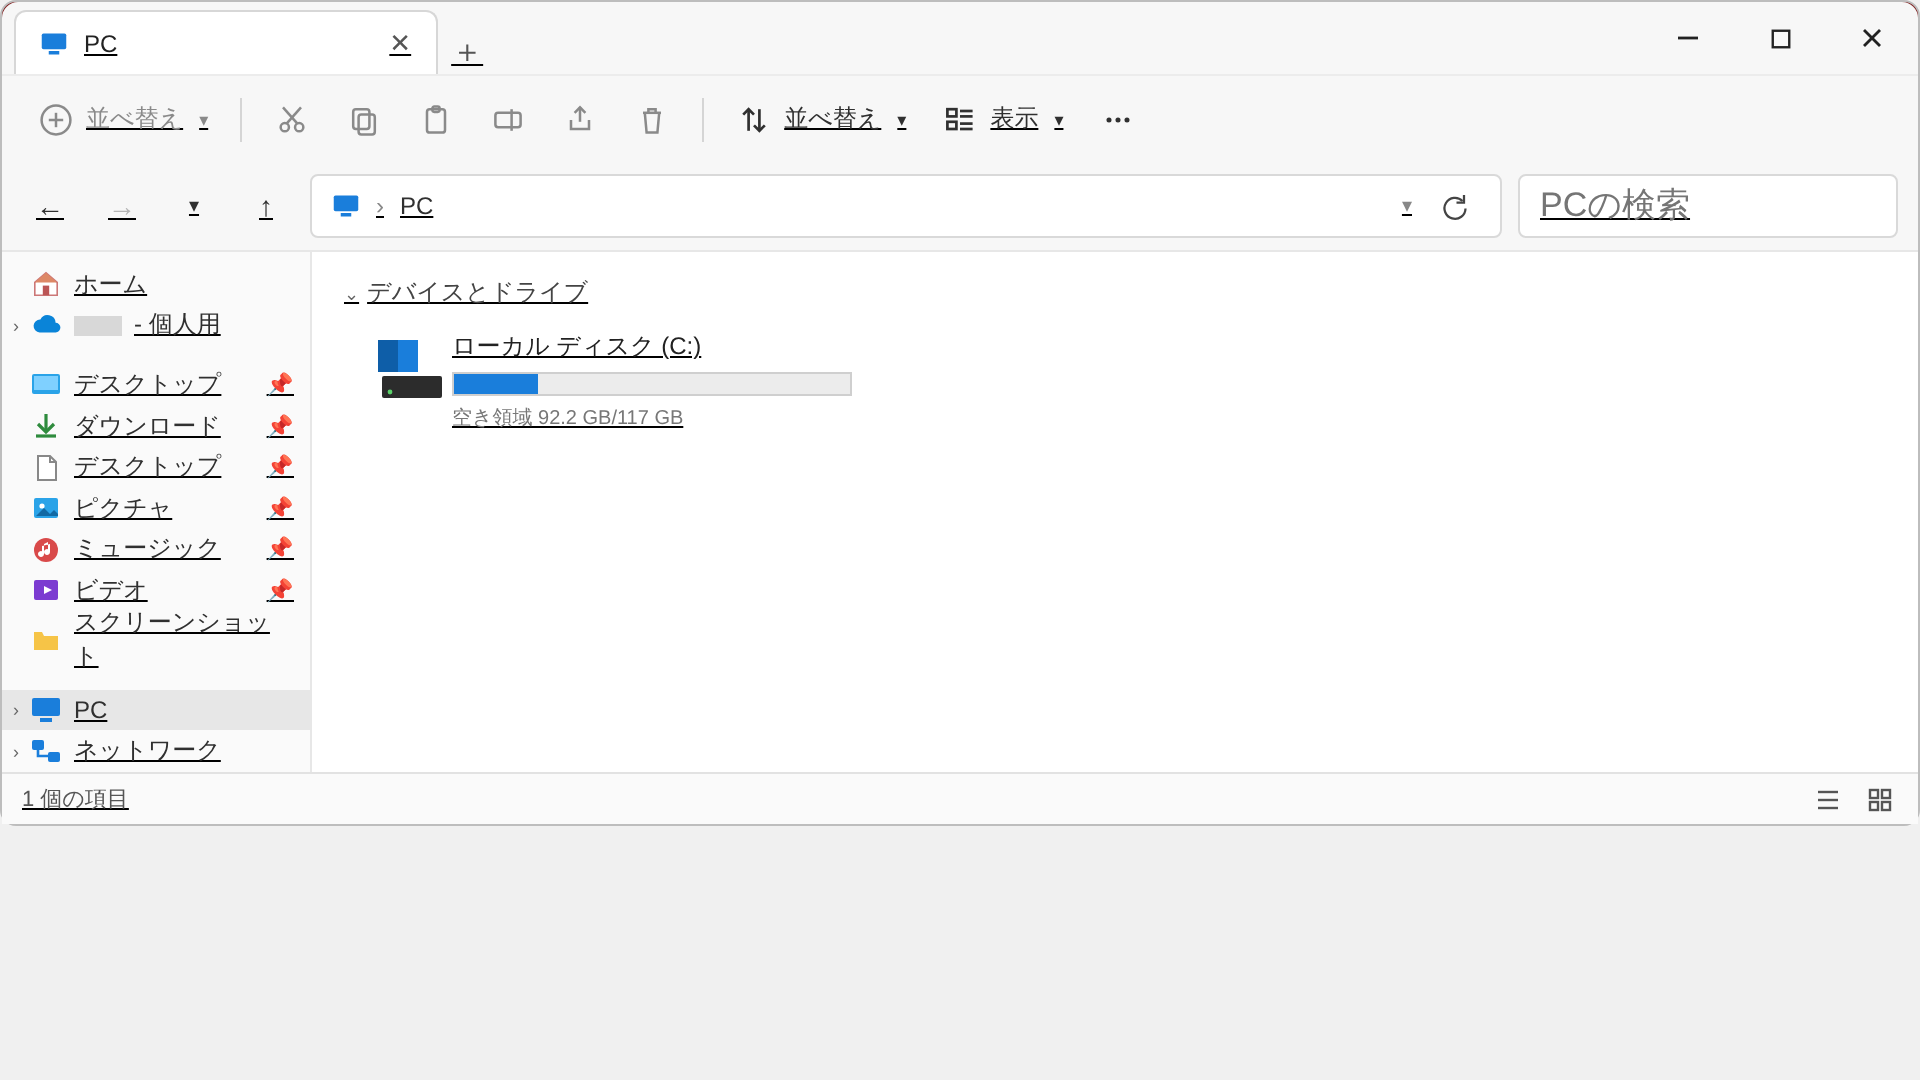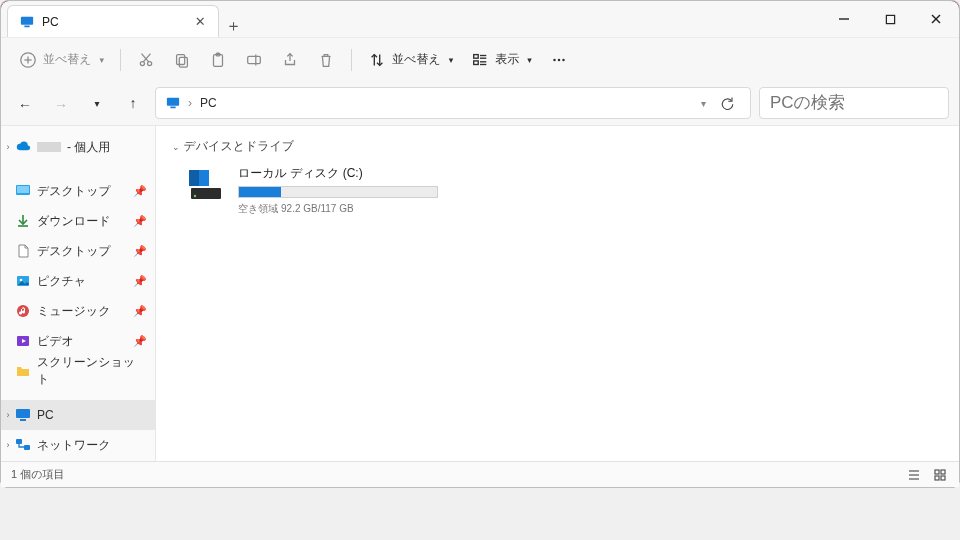--- a/index.html
+++ b/index.html
@@ -1,18 +1,18 @@
 <!DOCTYPE html>
 <html><head>
 <meta charset="utf-8">
 <style>
   * { box-sizing: border-box; margin: 0; padding: 0; font-family: "Segoe UI", "Yu Gothic UI", Meiryo, sans-serif; }
   html, body { width: 960px; height: 540px; overflow: hidden; background: #f0f0f0; }
 
-  .window { width: 960px; height: 488px; background: #7f1d1d; border: 1px solid #bdbdbd; border-radius: 8px; display: flex; flex-direction: column; }
+  .window { width: 960px; height: 413px; background: #7f1d1d; border: 1px solid #bdbdbd; border-radius: 8px; display: flex; flex-direction: column; text-decoration: underline; }
 
   
   .titlebar { height: 36px; display: flex; align-items: stretch; background: #f7f7f7; border-radius: 8px 8px 0 0; }
   .tabstrip { display: flex; align-items: flex-end; padding-left: 6px; }
   .tab { display: flex; align-items: center; gap: 8px; height: 32px; padding: 0 12px; background: #ffffff; border: 1px solid #d7d7d7; border-bottom: none; border-radius: 6px 6px 0 0; font-size: 12px; color: #222; }
   .tab .tab-icon { width: 14px; height: 14px; }
   .tab .close { font-size: 13px; color: #555; }
   .newtab-btn { width: 30px; display: flex; align-items: center; justify-content: center; font-size: 16px; color: #555; }
   .winctrls { margin-left: auto; display: flex; }
   .winctrl { width: 46px; display: flex; align-items: center; justify-content: center; color: #333; font-size: 12px; }
@@ -43,21 +43,21 @@
   .side-item { display: flex; align-items: center; gap: 6px; height: 30px; padding: 0 8px 0 14px; position: relative; }
   .side-item.selected { background: #e7e7e7; }
   .side-item .exp { position: absolute; left: 2px; font-size: 9px; color: #666; width: 10px; text-align: center; }
   .side-item .pin { margin-left: auto; color: #bdbdbd; font-size: 11px; }
   .side-item .icon { width: 16px; height: 16px; display: inline-flex; align-items: center; justify-content: center; }
   .side-gap { height: 14px; }
 
   .content { flex: 1; overflow: auto; padding: 8px 12px; }
   .group-header { display: flex; align-items: center; gap: 4px; font-size: 12px; color: #444; padding: 4px 0 8px 4px; }
   .group-header .chev2 { font-size: 9px; color: #666; }
-  .drive-item { display: flex; align-items: flex-start; gap: 12px; padding: 2px 0 0 18px; }
+  .drive-item { display: flex; align-items: flex-start; padding: 2px 0 0 18px; }
   .drive-icon { width: 40px; height: 40px; display: flex; align-items: center; justify-content: center; }
   .drive-meta { display: flex; flex-direction: column; gap: 4px; font-size: 12px; color: #333; }
   .drive-name { color: #222; }
   .drive-bar { width: 200px; height: 12px; background: #ececec; border: 1px solid #cfcfcf; position: relative; }
   .drive-bar .fill { position: absolute; left: 0; top: 0; bottom: 0; background: #1a7edb; }
   .drive-free { color: #777; font-size: 10px; }
 
   
   .statusbar { height: 26px; border-top: 1px solid #e2e2e2; background: #fafafa; display: flex; align-items: center; padding: 0 10px; font-size: 11px; color: #555; }
   .statusbar .right { margin-left: auto; display: flex; gap: 8px; color: #555; }
@@ -240,20 +240,30 @@
             <circle cx="8.5" cy="8.5" r="5.5"></circle>
             <line x1="13" y1="13" x2="18" y2="18"></line>
           </svg>
         </span>
     </div>
   </div>
 
   <div class="body">
     <div class="sidebar">
       <div class="side-item">
+        <span class="icon">
+            <svg width="16" height="16" viewBox="0 0 20 20">
+              <path d="M3 9l7-6 7 6v8H3z" fill="#fff" stroke="#c77" stroke-width="1"></path>
+              <path d="M3 9l7-6 7 6" fill="#d86"></path>
+              <rect x="8" y="11" width="4" height="6" fill="#b55"></rect>
+            </svg>
+          </span>
+        <span>ホーム</span>
+      </div>
+      <div class="side-item">
         <span class="exp">›</span>
         <span class="icon">
             <svg width="16" height="16" viewBox="0 0 20 20">
               <path d="M6 14a4 4 0 0 1 .5-8 5 5 0 0 1 9.5 2 3 3 0 0 1 0 6H6z" fill="#0a84d8"></path>
             </svg>
           </span>
         <span style="width:24px;height:10px;background:#d8d8d8;display:inline-block"></span>
         <span> - 個人用</span>
       </div>
       <div class="side-gap"></div>

